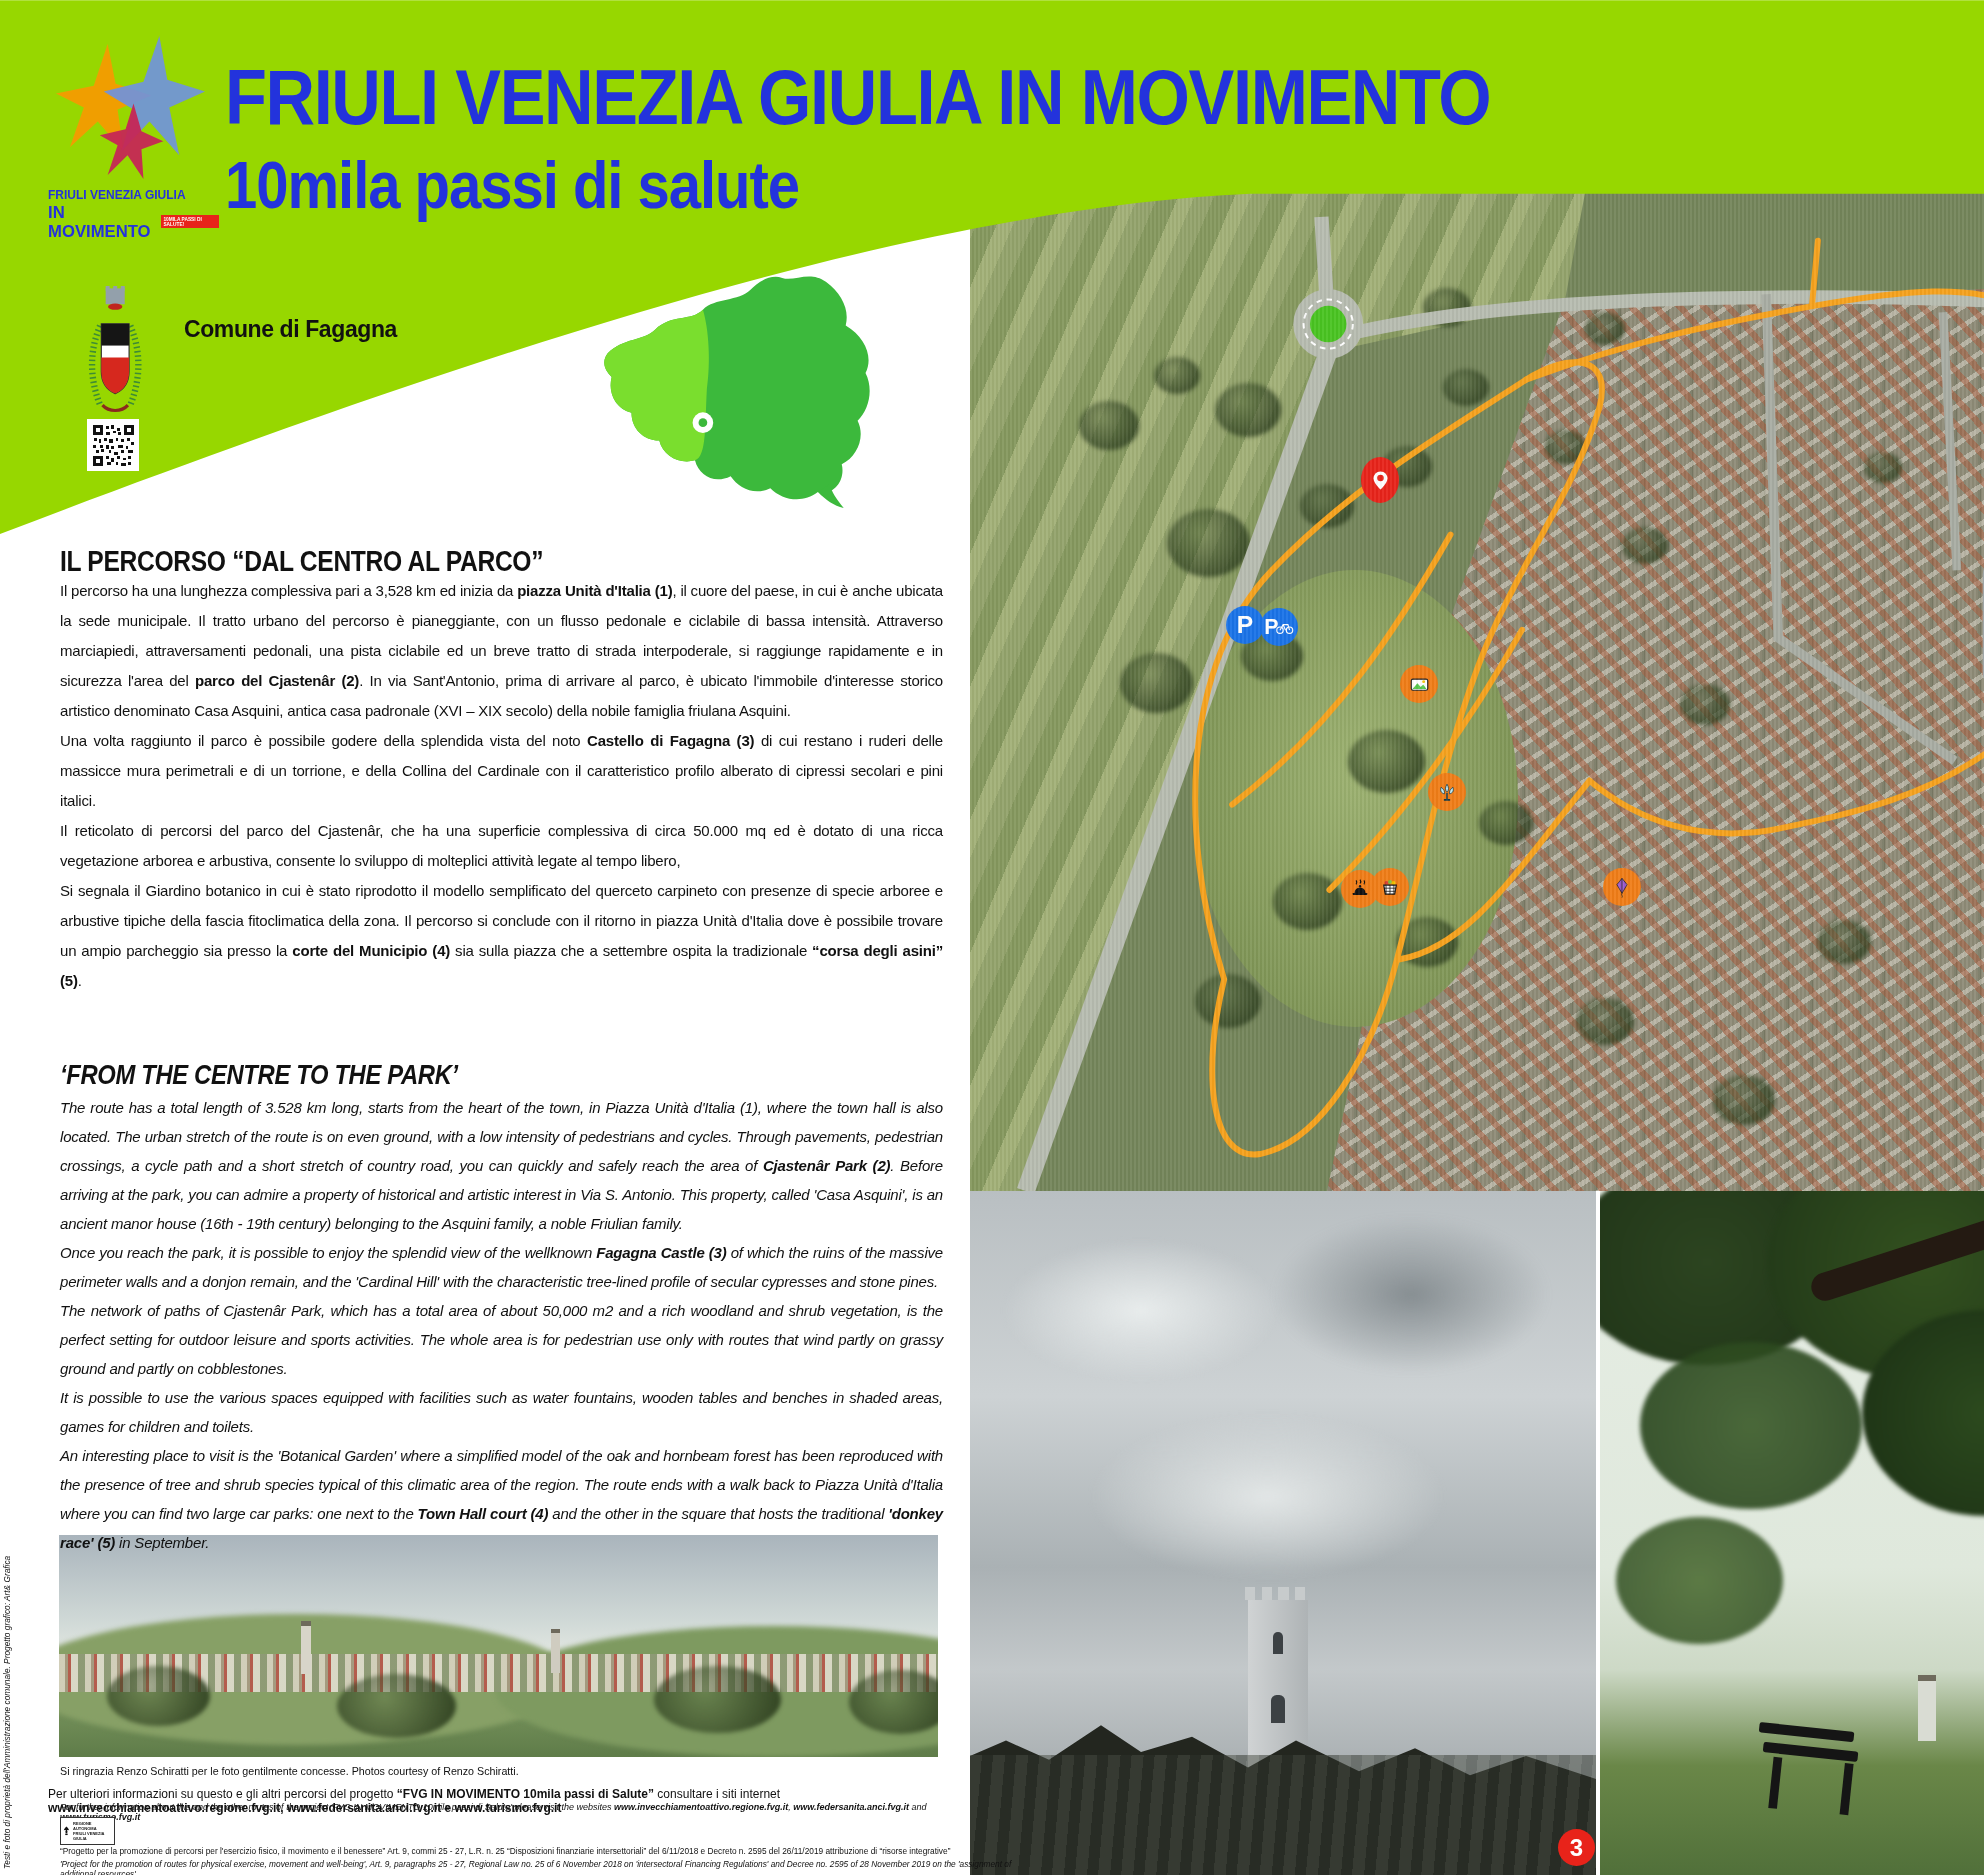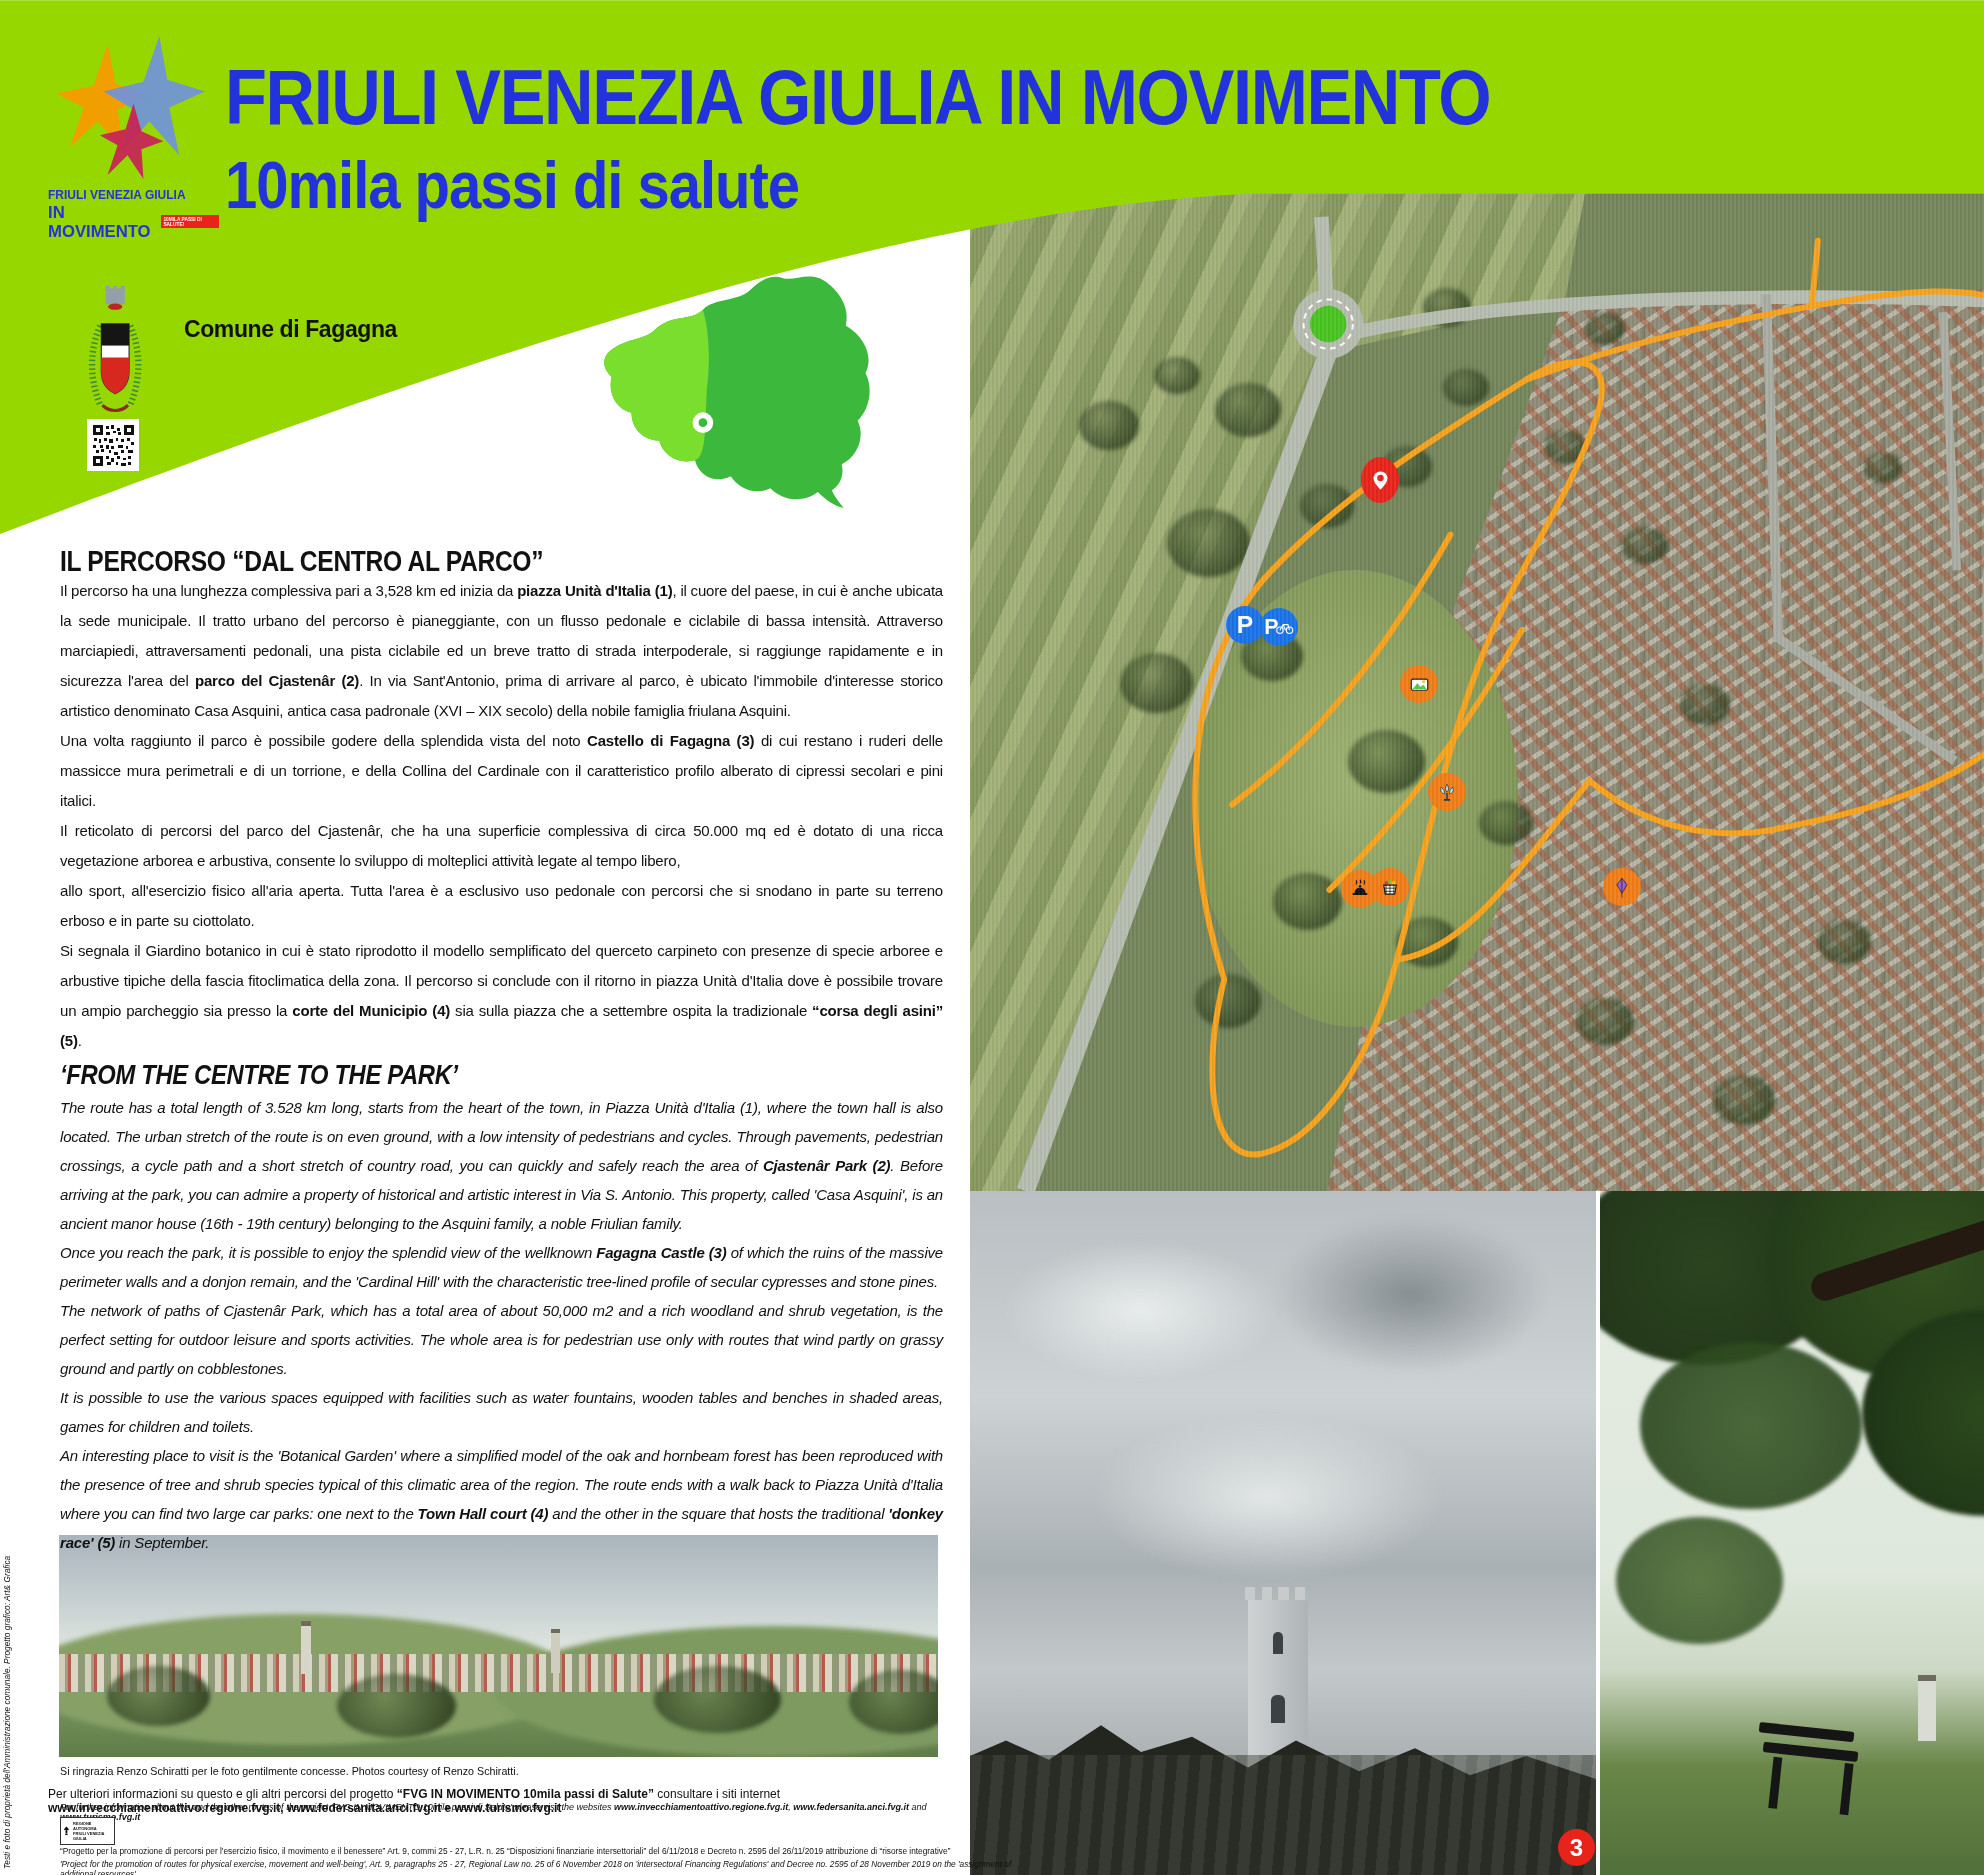--- a/index.html
+++ b/index.html
@@ -244,21 +244,20 @@
     <path d="M620 590 C640 610 660 625 685 630 C665 605 655 590 650 570 Z" fill="#3CB93C"></path>
     <circle cx="330" cy="415" r="26" fill="#fff"></circle>
     <circle cx="330" cy="415" r="11" fill="#3CB93C"></circle>
   </svg>
 
   <div class="abs h2" style="left:60px;top:545px;font-size:29px;z-index:3;">IL PERCORSO “DAL CENTRO AL PARCO”</div>
   <div class="abs body-col" style="left:60px;top:576px;z-index:3;">
     <p><span>Il percorso ha una lunghezza complessiva pari a 3,528 km ed inizia da </span><b>piazza Unità d'Italia (1)</b><span>, il cuore del paese, in cui è anche ubicata la sede municipale. Il tratto urbano del percorso è pianeggiante, con un flusso pedonale e ciclabile di bassa intensità. Attraverso marciapiedi, attraversamenti pedonali, una pista ciclabile ed un breve tratto di strada interpoderale, si raggiunge rapidamente e in sicurezza l'area del </span><b>parco del Cjastenâr (2)</b><span>. In via Sant'Antonio, prima di arrivare al parco, è ubicato l'immobile d'interesse storico artistico denominato Casa Asquini, antica casa padronale (XVI – XIX secolo) della nobile famiglia friulana Asquini.</span></p>
     <p><span>Una volta raggiunto il parco è possibile godere della splendida vista del noto </span><b>Castello di Fagagna (3)</b><span> di cui restano i ruderi delle massicce mura perimetrali e di un torrione, e della Collina del Cardinale con il caratteristico profilo alberato di cipressi secolari e pini italici.</span></p>
     <p><span>Il reticolato di percorsi del parco del Cjastenâr, che ha una superficie complessiva di circa 50.000 mq ed è dotato di una ricca vegetazione arborea e arbustiva, consente lo sviluppo di molteplici attività legate al tempo libero,</span></p>
-    <p><span>allo sport, all'esercizio fisico all'aria aperta. Tutta l'area è a esclusivo uso pedonale con percorsi che si snodano in parte su terreno erboso e in parte su ciottolato.</span></p>
     <p><span>Si segnala il Giardino botanico in cui è stato riprodotto il modello semplificato del querceto carpineto con presenze di specie arboree e arbustive tipiche della fascia fitoclimatica della zona. Il percorso si conclude con il ritorno in piazza Unità d'Italia dove è possibile trovare un ampio parcheggio sia presso la </span><b>corte del Municipio (4)</b><span> sia sulla piazza che a settembre ospita la tradizionale </span><b>“corsa degli asini” (5)</b><span>.</span></p>
   </div>
 
   <div class="abs h2 en" style="left:60px;top:1059px;font-size:28px;z-index:3;">‘FROM THE CENTRE TO THE PARK’</div>
   <div class="abs body-col en" style="left:60px;top:1093px;line-height:29px;z-index:3;">
     <p><span>The route has a total length of 3.528 km long, starts from the heart of the town, in Piazza Unità d'Italia (1), where the town hall is also located. The urban stretch of the route is on even ground, with a low intensity of pedestrians and cycles. Through pavements, pedestrian crossings, a cycle path and a short stretch of country road, you can quickly and safely reach the area of </span><b>Cjastenâr Park (2)</b><span>. Before arriving at the park, you can admire a property of historical and artistic interest in Via S. Antonio. This property, called 'Casa Asquini', is an ancient manor house (16th - 19th century) belonging to the Asquini family, a noble Friulian family.</span></p>
     <p><span>Once you reach the park, it is possible to enjoy the splendid view of the wellknown </span><b>Fagagna Castle (3)</b><span> of which the ruins of the massive perimeter walls and a donjon remain, and the 'Cardinal Hill' with the characteristic tree-lined profile of secular cypresses and stone pines.</span></p>
     <p><span>The network of paths of Cjastenâr Park, which has a total area of about 50,000 m2 and a rich woodland and shrub vegetation, is the perfect setting for outdoor leisure and sports activities. The whole area is for pedestrian use only with routes that wind partly on grassy ground and partly on cobblestones.</span></p>
     <p><span>It is possible to use the various spaces equipped with facilities such as water fountains, wooden tables and benches in shaded areas, games for children and toilets.</span></p>
     <p><span>An interesting place to visit is the 'Botanical Garden' where a simplified model of the oak and hornbeam forest has been reproduced with the presence of tree and shrub species typical of this climatic area of the region. The route ends with a walk back to Piazza Unità d'Italia where you can find two large car parks: one next to the </span><b>Town Hall court (4)</b><span> and the other in the square that hosts the traditional </span><b>'donkey race' (5)</b><span> in September.</span></p>

